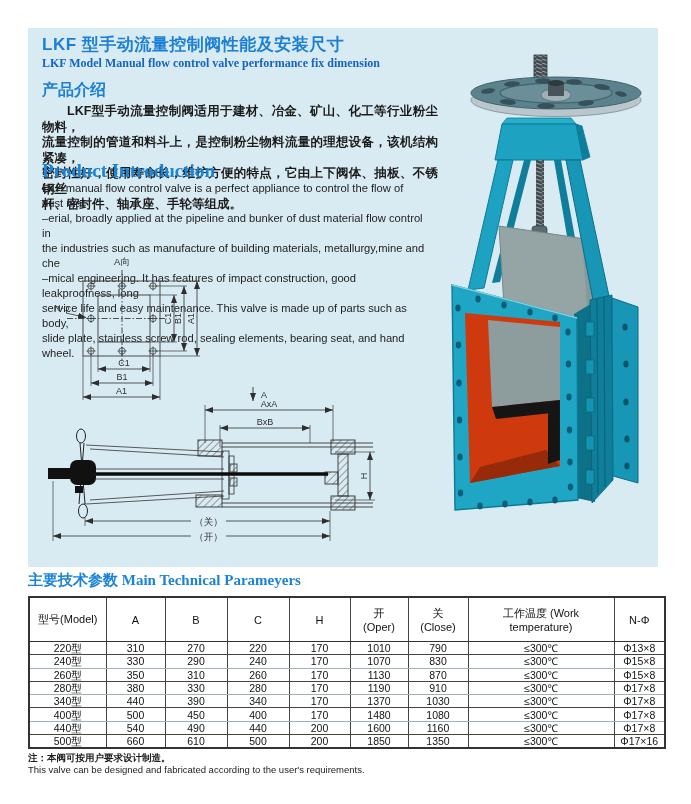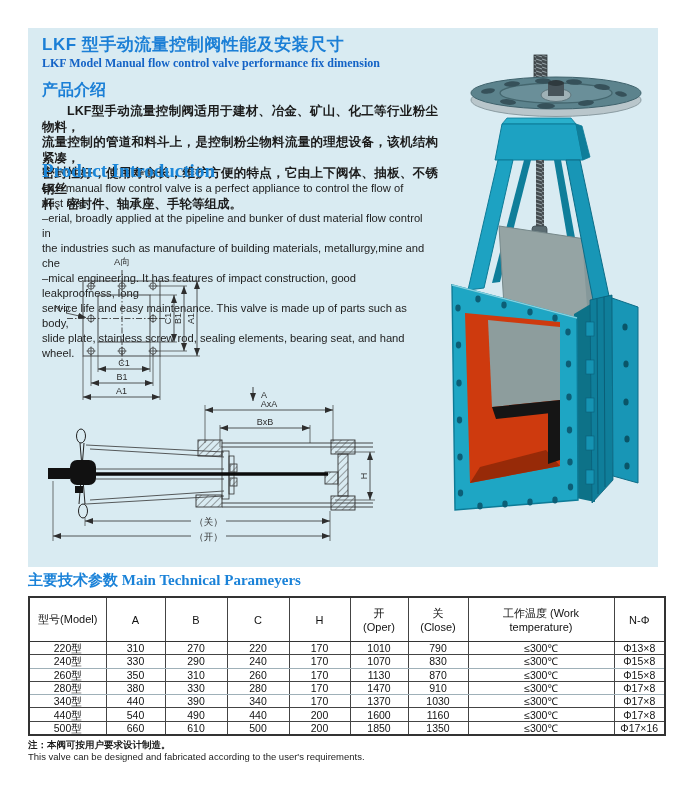--- a/index.html
+++ b/index.html
@@ -397,33 +397,44 @@
             <td>870</td>
             <td>≤300℃</td>
             <td>Φ15×8</td>
           </tr>
           <tr>
             <td>280型</td>
             <td>380</td>
             <td>330</td>
             <td>280</td>
             <td>170</td>
-            <td>1470</td>
+            <td>1190</td>
             <td>910</td>
             <td>≤300℃</td>
             <td>Φ17×8</td>
           </tr>
           <tr class="group-end">
             <td>340型</td>
             <td>440</td>
             <td>390</td>
             <td>340</td>
             <td>170</td>
             <td>1370</td>
             <td>1030</td>
+            <td>≤300℃</td>
+            <td>Φ17×8</td>
+          </tr>
+          <tr>
+            <td>400型</td>
+            <td>500</td>
+            <td>450</td>
+            <td>400</td>
+            <td>170</td>
+            <td>1480</td>
+            <td>1080</td>
             <td>≤300℃</td>
             <td>Φ17×8</td>
           </tr>
           <tr class="group-end">
             <td>440型</td>
             <td>540</td>
             <td>490</td>
             <td>440</td>
             <td>200</td>
             <td>1600</td>

